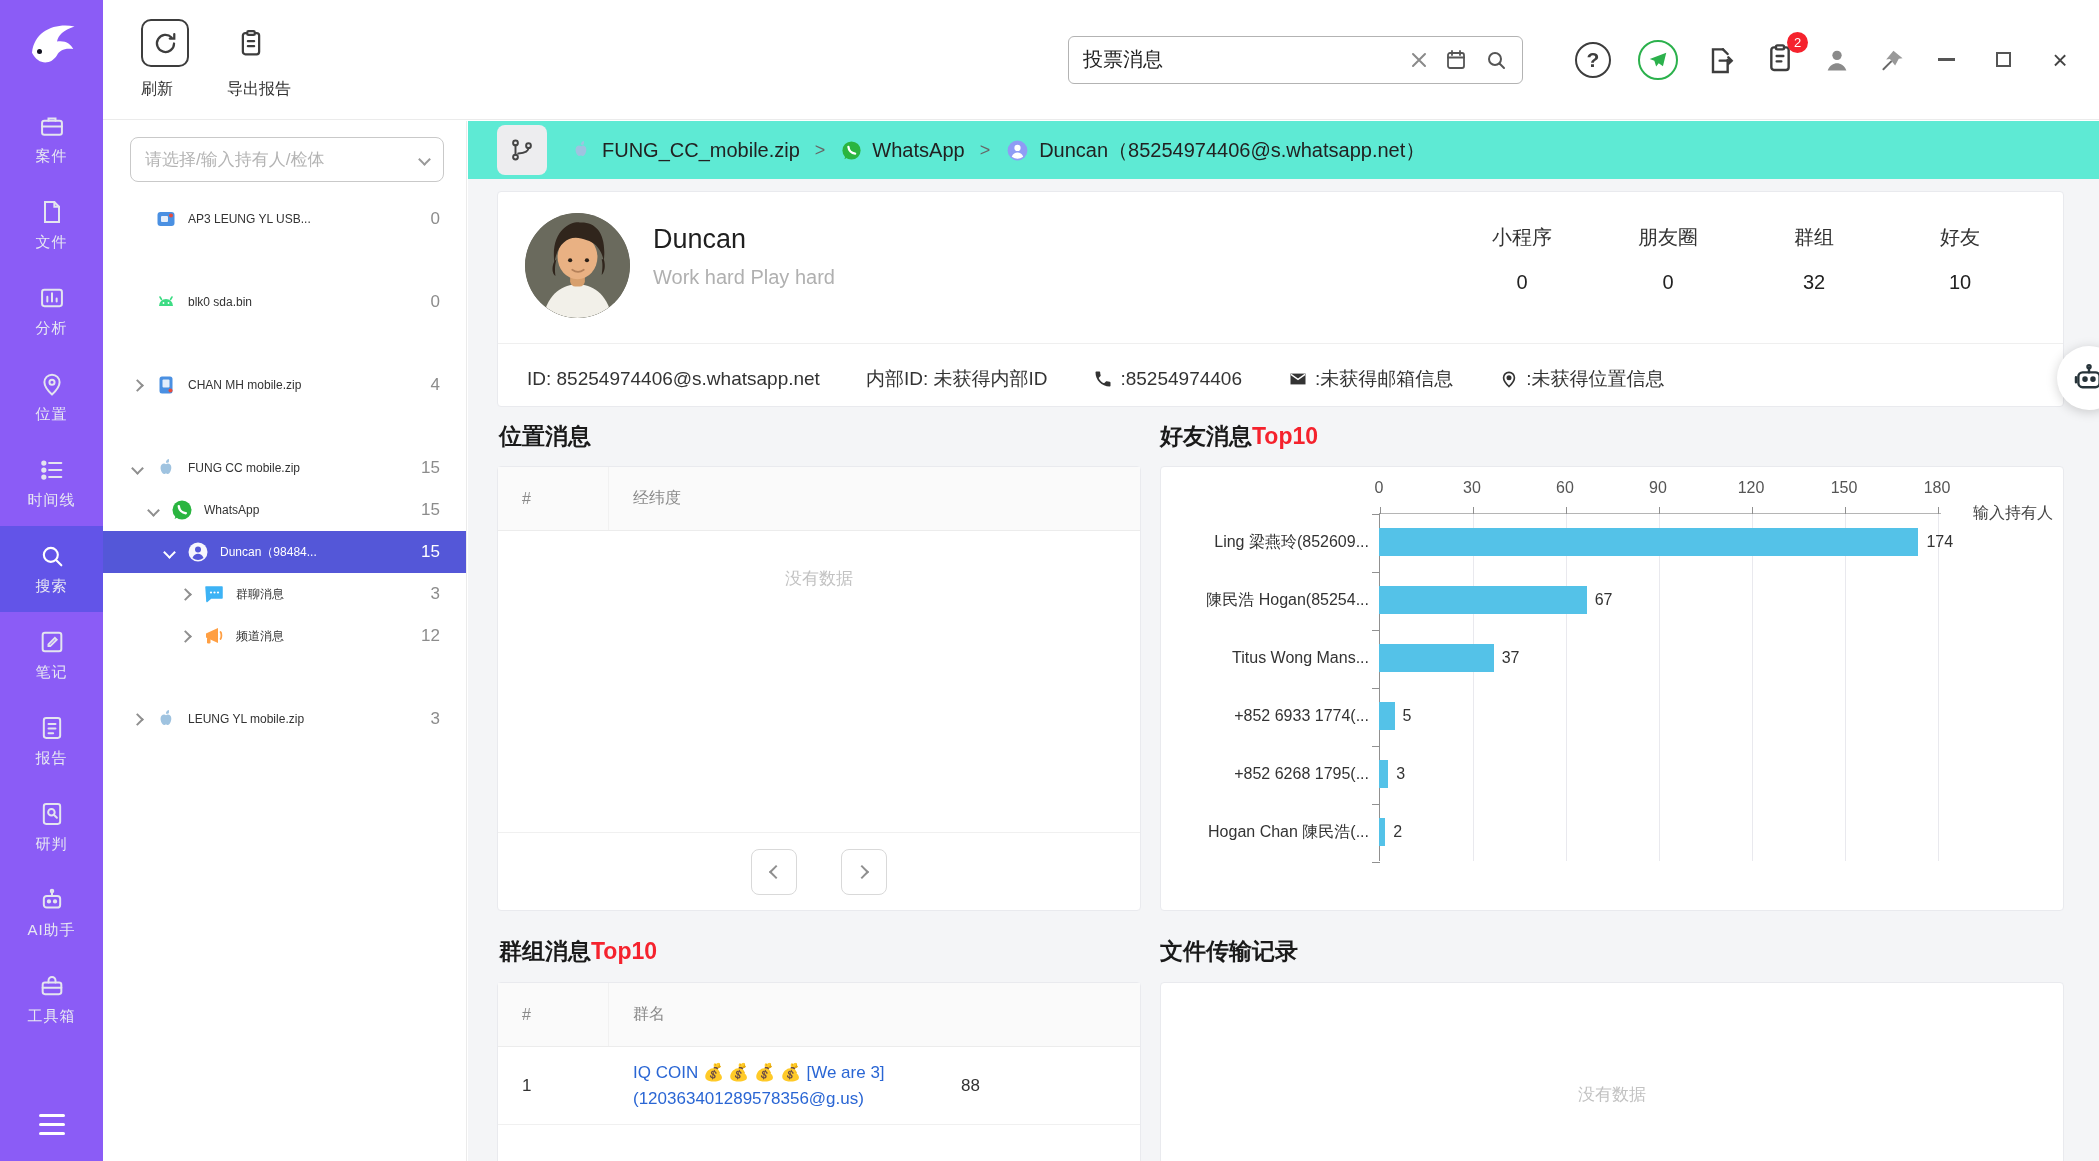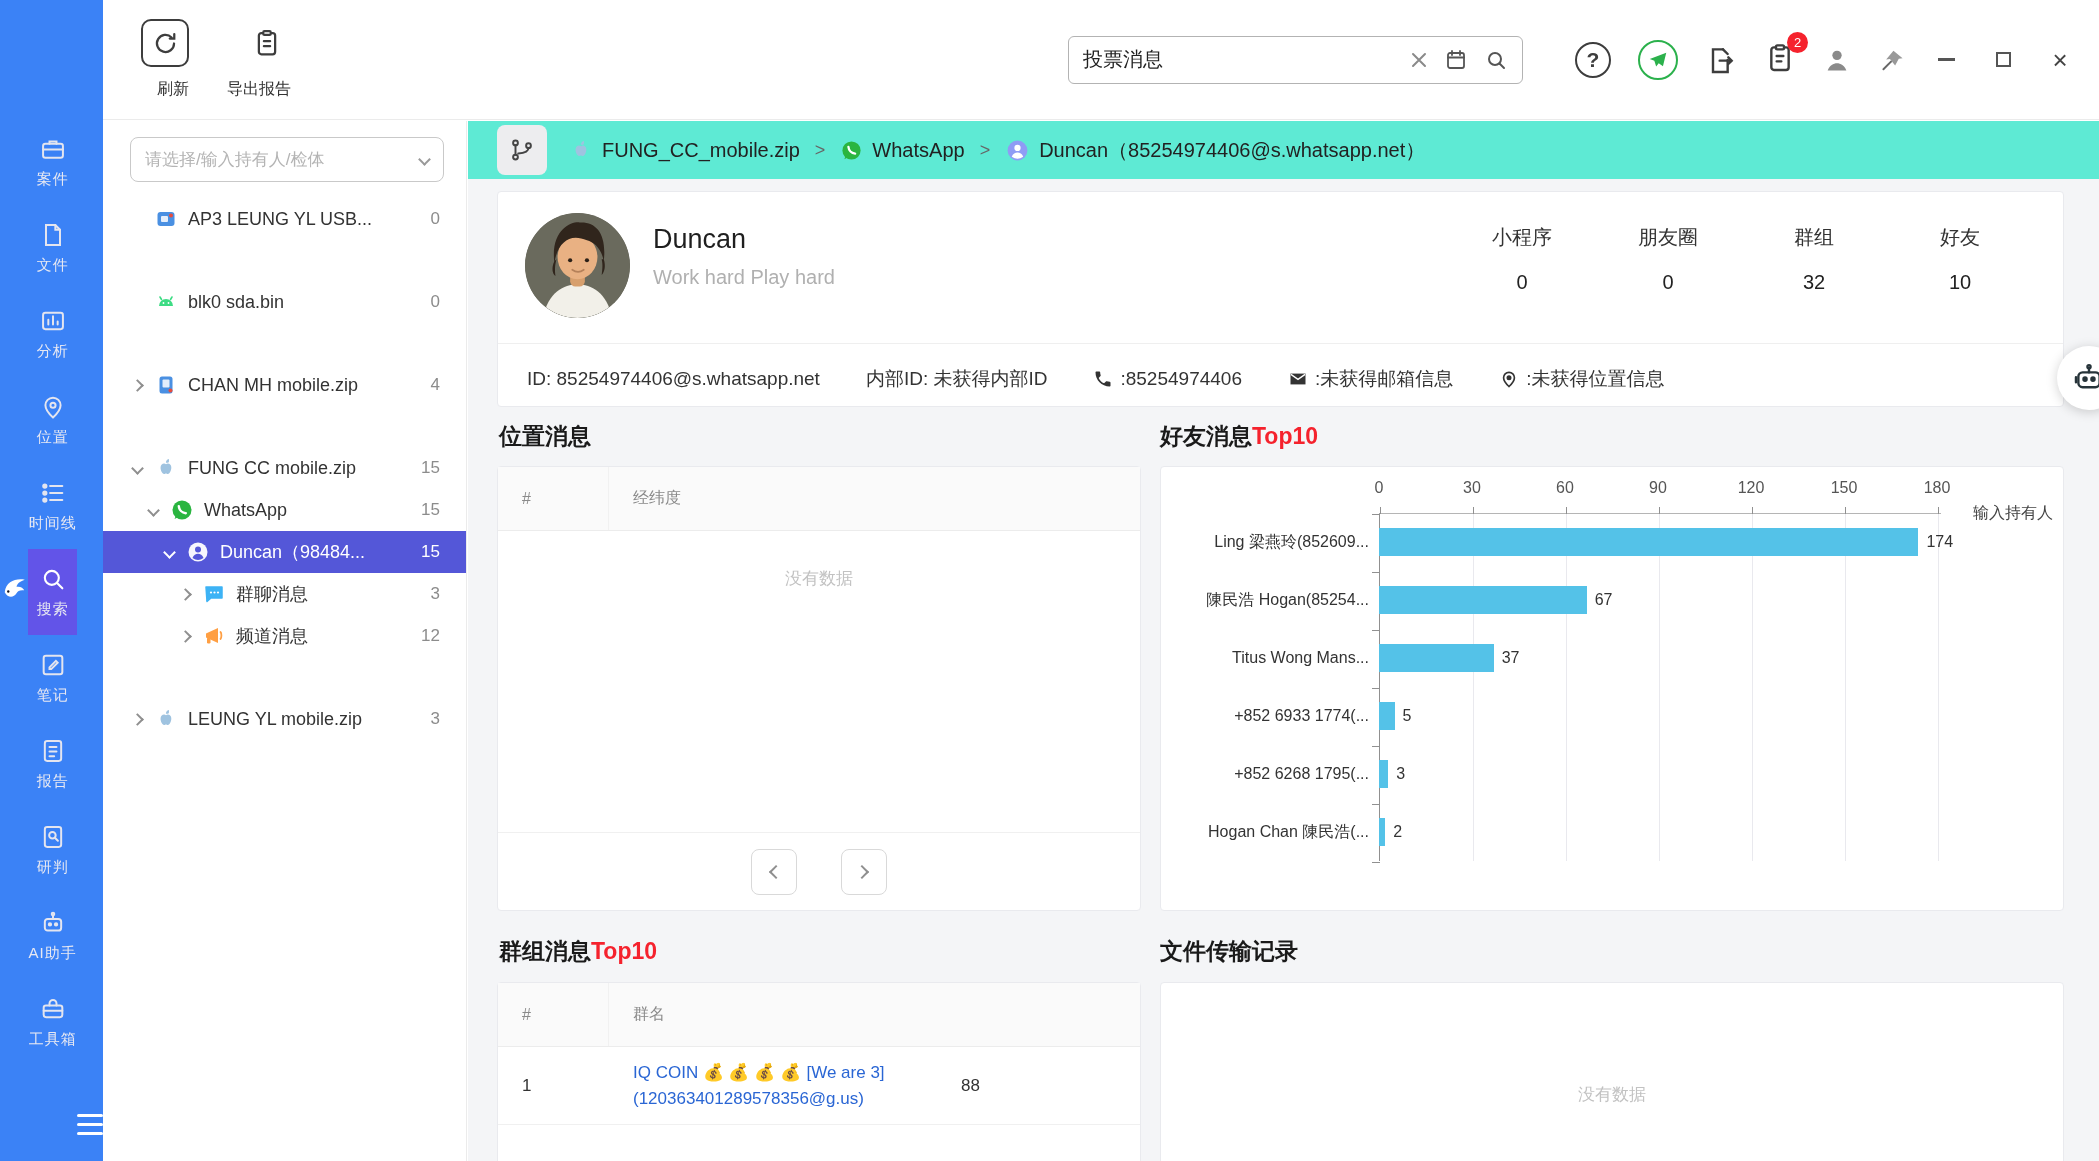--- a/index.html
+++ b/index.html
@@ -2,36 +2,36 @@
 <html><head>
 <meta charset="utf-8">
 <style>
   * { margin:0; padding:0; box-sizing:border-box; }
   html,body { width:2099px; height:1161px; overflow:hidden; background:#fff; }
   .app { position:absolute; inset:0; width:2099px; height:1161px;
          font-family:"Liberation Sans","DejaVu Sans",sans-serif; background:#fff; }
 
   
   .sidebar { position:absolute; left:0; top:0; width:103px; height:100%;
-             background:#3b82f6; display:flex; flex-direction:row; align-items:center; z-index:30; }
+             background:#8b5cf6; display:flex; flex-direction:column; align-items:center; z-index:30; }
   .logo { margin-top:14px; width:60px; height:60px; cursor:pointer; }
   .nav { margin-top:22px; width:100%; display:flex; flex-direction:column; }
   .nav-item { width:100%; height:86px; display:flex; flex-direction:column; align-items:center;
               justify-content:center; gap:7px; cursor:pointer; }
   .nav-item svg { width:28px; height:28px; }
   .nav-label { font-size:15px; color:#e7e8f2; letter-spacing:1px; }
   .nav-item.active { background:#6254e8; }
   .sidebar-bottom { margin-top:auto; margin-bottom:26px; cursor:pointer; }
   .burger { display:flex; flex-direction:column; gap:6px; }
   .burger i { display:block; width:26px; height:3px; background:#fff; border-radius:2px; }
 
   
   .topbar { position:absolute; left:103px; top:0; right:0; height:120px; background:#fff;
             border-bottom:1px solid #ebebeb; display:flex; align-items:center; }
-  .tool-btn { display:flex; flex-direction:column; align-items:flex-end; gap:12px; margin-left:38px; cursor:pointer; }
+  .tool-btn { display:flex; flex-direction:column; align-items:flex-start; gap:12px; margin-left:38px; cursor:pointer; }
   .tool-icon-box { width:48px; height:48px; border:2px solid #3d3d3d; border-radius:10px;
                    display:flex; align-items:center; justify-content:center; }
   .tool-icon-plain { width:48px; height:48px; display:flex; align-items:center; justify-content:center; }
   .tool-label { font-size:16px; color:#333; white-space:nowrap; }
   .topbar-spacer { flex:1; }
   .searchbox { width:455px; height:48px; border:1px solid #b3b3b3; border-radius:6px;
                display:flex; align-items:center; padding:0 14px; gap:16px; background:#fff; }
   .search-input { flex:1; border:none; outline:none; font-size:20px; color:#222;
                   font-family:inherit; background:transparent; }
   .sb-icon { display:flex; align-items:center; cursor:pointer; flex:none; }
@@ -65,21 +65,21 @@
   .tree-row.lvl1 { padding-left:46px; }
   .tree-row.lvl2 { padding-left:62px; }
   .tree-row.lvl3 { padding-left:78px; }
   .tree-chev { width:9px; height:9px; border-right:2px solid #8f8f8f; border-bottom:2px solid #8f8f8f;
                flex:none; margin-right:12px; }
   .tree-chev.collapsed { transform:rotate(-45deg); }
   .tree-chev.expanded { transform:rotate(45deg); }
   .tree-chev.none { visibility:hidden; }
   .tree-icon { width:24px; height:24px; flex:none; margin-right:10px; display:flex; align-items:center; }
   .tree-icon svg { width:24px; height:24px; }
-  .tree-label { flex:1; font-size:18px; color:#333; white-space:nowrap; overflow:hidden; }
+  .tree-label { flex:1; font-size:12px; color:#333; white-space:nowrap; overflow:hidden; }
   .tree-count { font-size:17px; color:#8c8c8c; margin-left:8px; }
   .tree-row.selected { background:#5457d8; }
   .tree-row.selected .tree-label, .tree-row.selected .tree-count { color:#fff; }
   .tree-row.selected .tree-chev { border-color:#fff; }
 
   
   .main { position:absolute; left:468px; top:121px; right:0; bottom:0; background:#f4f5f7; overflow:hidden; }
   .breadcrumb { position:absolute; left:0; top:0; right:0; height:58px; background:#5eead4;
                 display:flex; align-items:center; padding-left:29px; gap:12px; }
   .branch-box { width:50px; height:50px; background:#ededef; border-radius:8px; display:flex;

